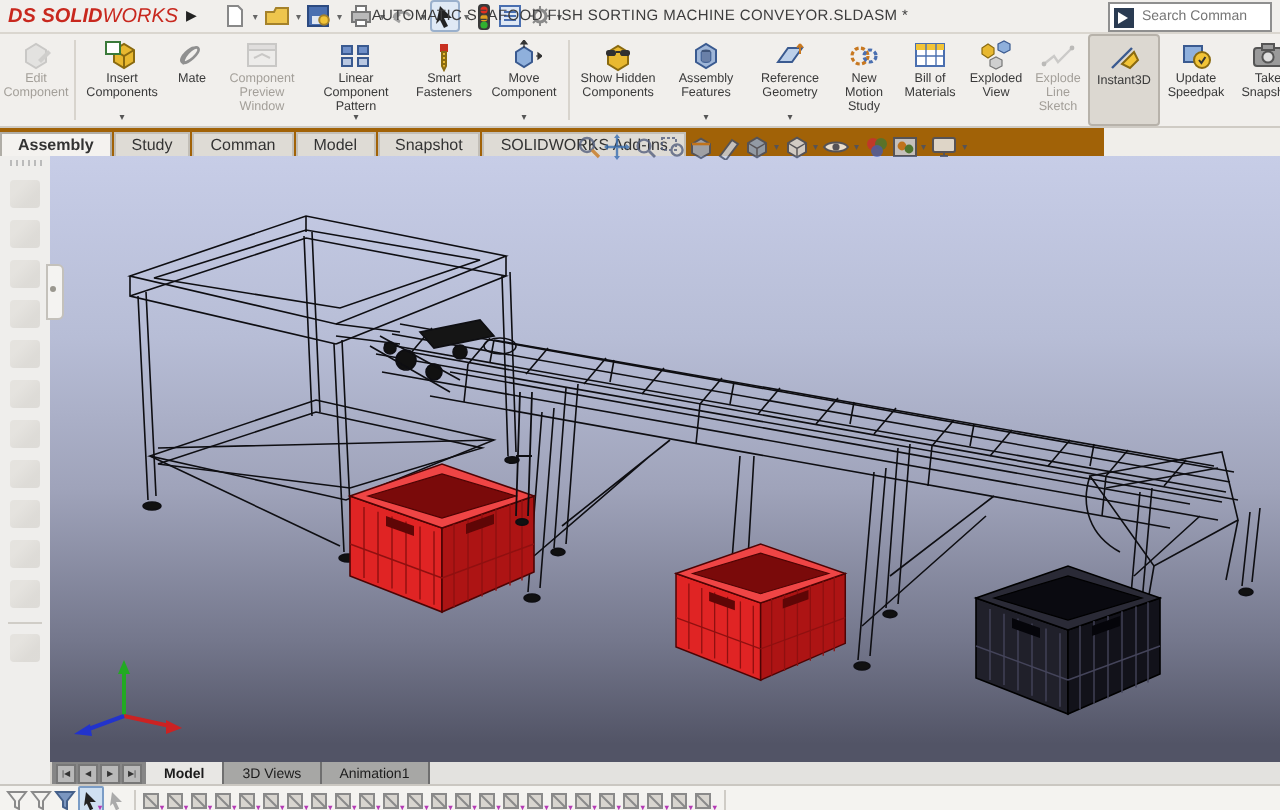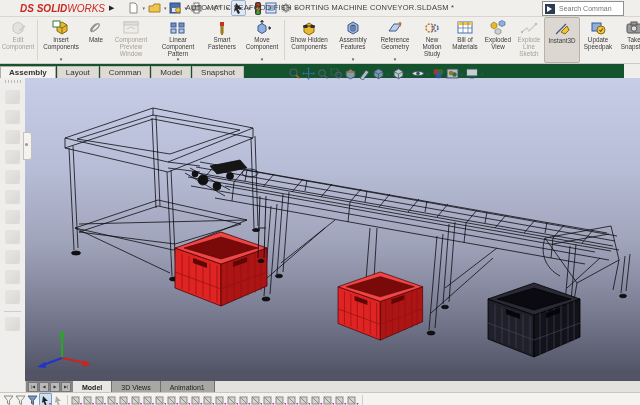--- a/index.html
+++ b/index.html
@@ -2,52 +2,52 @@
 <html><head>
 <meta charset="utf-8">
 <style>
   html,body{margin:0;padding:0}
   body{width:640px;height:405px;overflow:hidden;position:relative;
        font-family:"Liberation Sans",sans-serif;background:#f0eeea;
        -webkit-font-smoothing:antialiased}
   
   .titlebar{position:absolute;left:0;top:0;width:640px;height:16px;background:#f1efec;
             border-bottom:1px solid #dad6cf;display:flex;align-items:center}
-  .logo{font-size:10px;font-weight:bold;color:#c8281e;font-style:italic;margin-left:20px;white-space:nowrap}
+  .logo{font-size:10px;font-weight:bold;color:#c8281e;font-style:italic;margin-left:4px;white-space:nowrap}
   .logo .works{font-weight:normal}
   .logo-expander{font-size:7px;color:#222;margin:0 6px 0 4px}
   .qat{display:flex;align-items:center;gap:1px;margin-left:6px}
   .qbtn{display:flex;align-items:center;height:14px;padding:0 1px}
   .qbtn svg{display:block}
   .qcaret{font-size:5px;color:#666;margin:0 1px}
   .qbtn.pressed{border:1px solid #9ab0cc;background:#dfe9f5;border-radius:2px}
   .doc-title{position:absolute;left:0;right:0;top:3px;text-align:center;font-size:7.5px;
              color:#3d3d3d;letter-spacing:.2px;pointer-events:none}
-  .search{position:absolute;right:16px;top:1px;width:80px;height:13px;background:#fff;
+  .search{position:absolute;right:4px;top:1px;width:80px;height:13px;background:#fff;
           border:1px solid #8f8f8f;display:flex;align-items:center;overflow:hidden}
   .search .sw{width:10px;height:10px;background:#2a3b52;margin:0 2px;flex:0 0 auto;position:relative}
   .search .sw:after{content:"";position:absolute;left:2px;top:2px;border:3px solid transparent;border-left:5px solid #fff}
   .search input{border:0;outline:0;font-size:7px;color:#555;width:70px;font-family:inherit;background:transparent}
   
   .ribbon{position:absolute;left:0;top:17px;width:640px;height:46px;background:#f1efec;
           border-bottom:1px solid #cfcbc4;display:flex;align-items:stretch;overflow:hidden}
   .rbtn{flex:0 0 auto;display:flex;flex-direction:column;align-items:center;justify-content:flex-start;
         padding-top:2px;position:relative;text-align:center;font-size:6.3px;line-height:1.12;color:#3a3a3a}
   .rbtn .ric{height:17px;display:flex;align-items:center}
   .rbtn .rlb{padding:0 1px}
   .rbtn .rcaret{position:absolute;bottom:0;left:50%;transform:translateX(-50%);font-size:5px;color:#555}
   .rbtn.disabled{color:#a39f99}
   .rbtn.disabled svg{opacity:.38;filter:grayscale(1)}
   .rbtn.active{background:#dcd8d1;border:1px solid #b7b2aa;border-radius:2px}
   .rsep{flex:0 0 1px;background:#d8d4cd;margin:3px 1px}
   .w1{width:36px}.w2{width:44px}.w3{width:26px}.w4{width:44px}.w5{width:50px}.w6{width:38px}
   .w7{width:42px}.w8{width:46px}.w9{width:42px}.w10{width:42px}.w11{width:32px}.w12{width:34px}
   .w13{width:32px}.w14{width:30px}.w15{width:34px}.w16{width:36px}.w17{width:36px}
   
-  .cmdtabs{position:absolute;left:0;top:64px;width:624px;height:14px;background:#14532d;
+  .cmdtabs{position:absolute;left:0;top:64px;width:552px;height:14px;background:#a16207;
            border-bottom:7px solid #0f766e;display:flex;align-items:flex-end}
   .ctab{font-size:8px;color:#333;padding:1px 8px 1px;border:1px solid #c2beb7;border-bottom:0;
         background:#dedbd5;margin-right:1px;white-space:nowrap}
   .ctab.active{background:#f4f2ef;font-weight:bold;border-color:#b0ada6}
   
   .headsup{position:absolute;left:288px;top:66px;height:15px;display:flex;align-items:center;gap:1px;
            z-index:5;opacity:.8}
   .hic{display:flex;align-items:center}
   .hic svg{display:block}
   .hcaret{font-size:5px;color:#44506a;margin:0 1px}
@@ -331,24 +331,25 @@
           <rect x="6" y="2" width="6" height="3" fill="#9a9a9a" stroke="#555"></rect>
           <circle cx="9" cy="8.5" r="2.8" fill="#dedede" stroke="#555"></circle>
         </svg>
       </span>
     <span class="rlb">Take Snapshot</span>
   </div>
 </div>
 
 <div class="cmdtabs">
   <span class="ctab active">Assembly</span>
-  <span class="ctab">Layout</span>
+  <span class="ctab">Study</span>
   <span class="ctab">Comman</span>
   <span class="ctab">Model</span>
   <span class="ctab">Snapshot</span>
+  <span class="ctab">SOLIDWORKS Add-Ins</span>
 </div>
 
 <div class="headsup">
   <span class="hic">
       <svg width="13" height="13">
         <circle cx="5.5" cy="5.5" r="3.5" fill="none" stroke="#55607e" stroke-width="1.2"></circle>
         <path d="M8 8l3.5 3.5" stroke="#c87820" stroke-width="1.6"></path>
       </svg>
     </span>
   <span class="hic">

